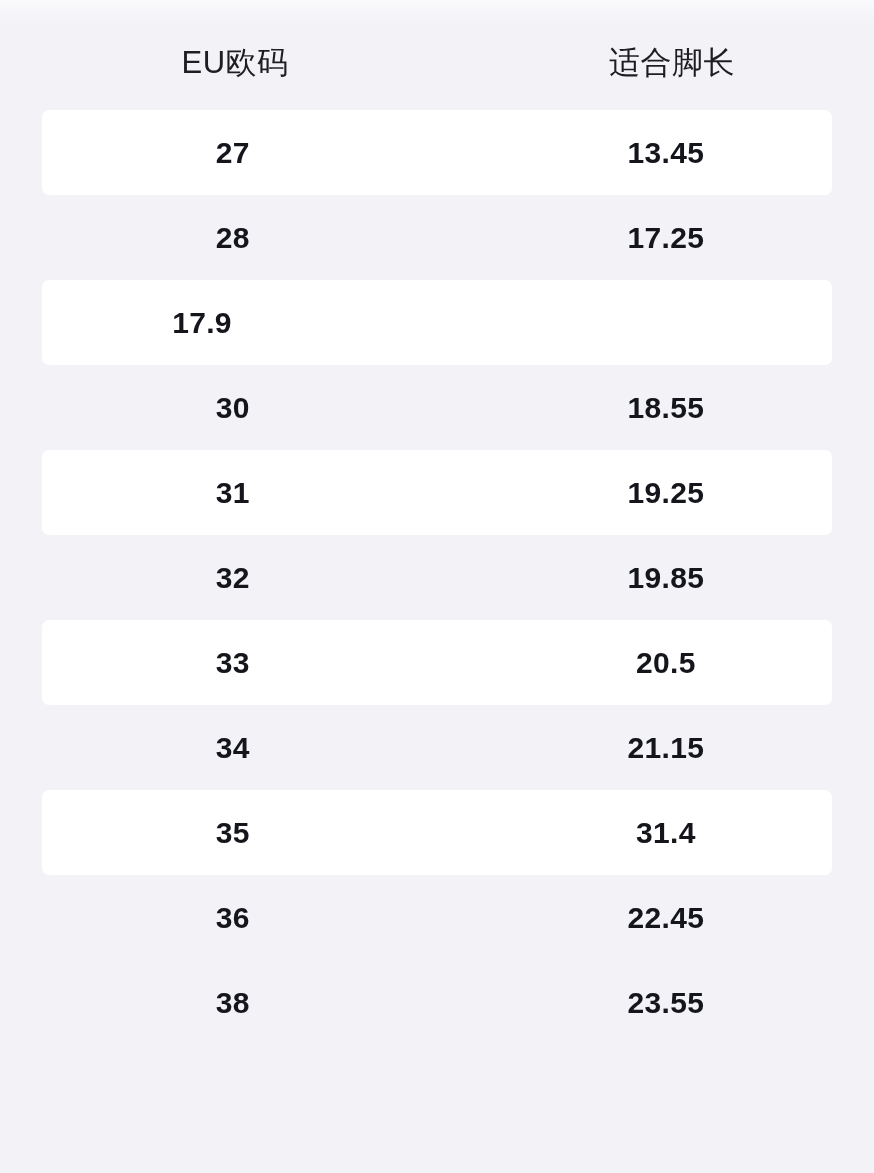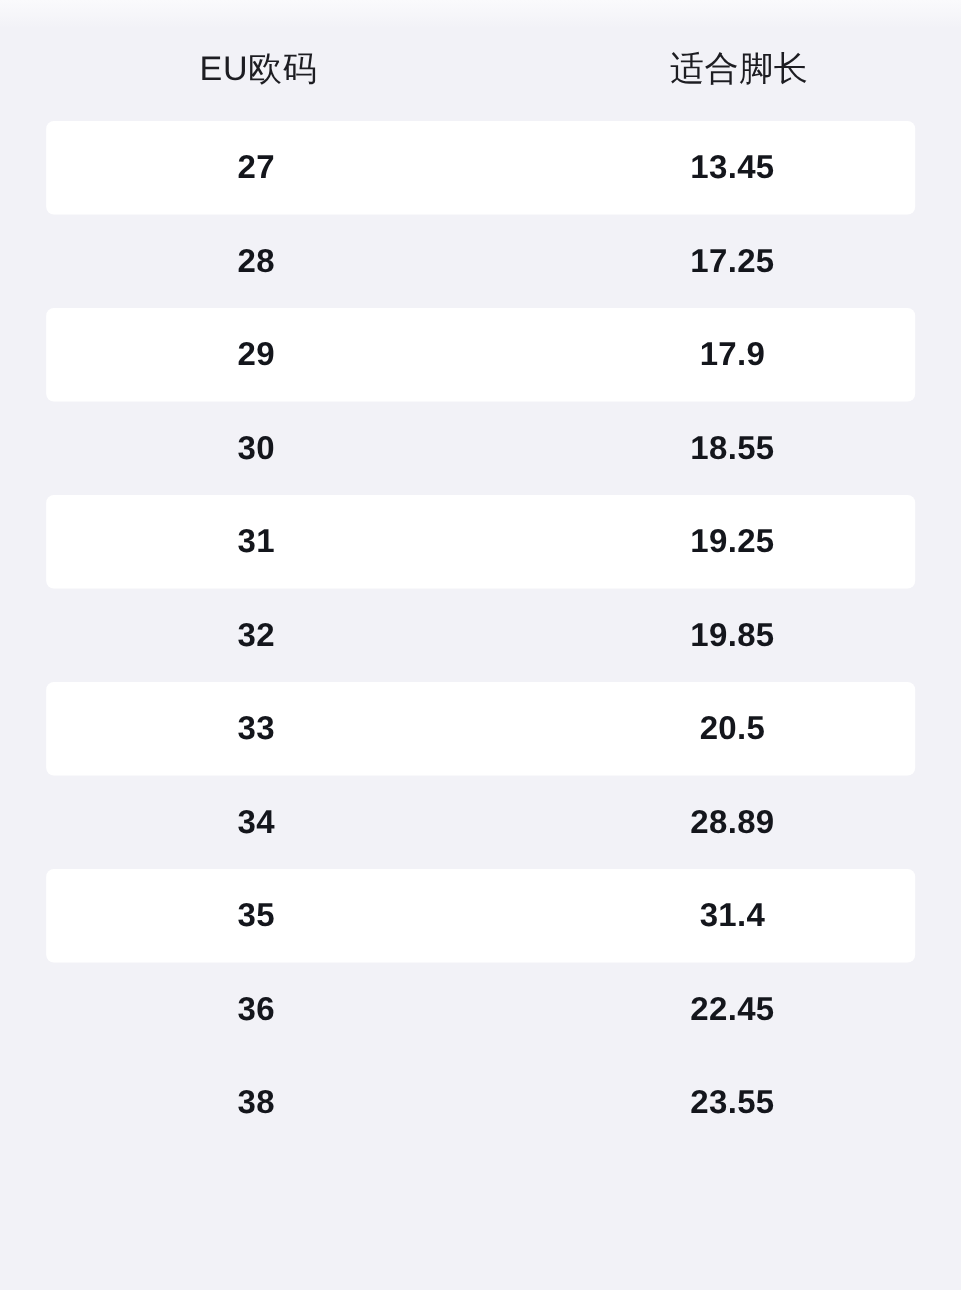--- a/index.html
+++ b/index.html
@@ -133,21 +133,20 @@
       <div class="row even">
         <div class="row-bg"></div>
         <div class="row-inner">
           <div class="td td-eu">28</div>
           <div class="td td-len">17.25</div>
         </div>
       </div>
       <div class="row odd">
         <div class="row-bg"></div>
         <div class="row-inner">
-          <div class="td td-eu">29</div>
           <div class="td td-len">17.9</div>
         </div>
       </div>
       <div class="row even">
         <div class="row-bg"></div>
         <div class="row-inner">
           <div class="td td-eu">30</div>
           <div class="td td-len">18.55</div>
         </div>
       </div>
@@ -169,21 +168,21 @@
         <div class="row-bg"></div>
         <div class="row-inner">
           <div class="td td-eu">33</div>
           <div class="td td-len">20.5</div>
         </div>
       </div>
       <div class="row even">
         <div class="row-bg"></div>
         <div class="row-inner">
           <div class="td td-eu">34</div>
-          <div class="td td-len">28.89</div>
+          <div class="td td-len">21.15</div>
         </div>
       </div>
       <div class="row odd">
         <div class="row-bg"></div>
         <div class="row-inner">
           <div class="td td-eu">35</div>
           <div class="td td-len">31.4</div>
         </div>
       </div>
       <div class="row even">

